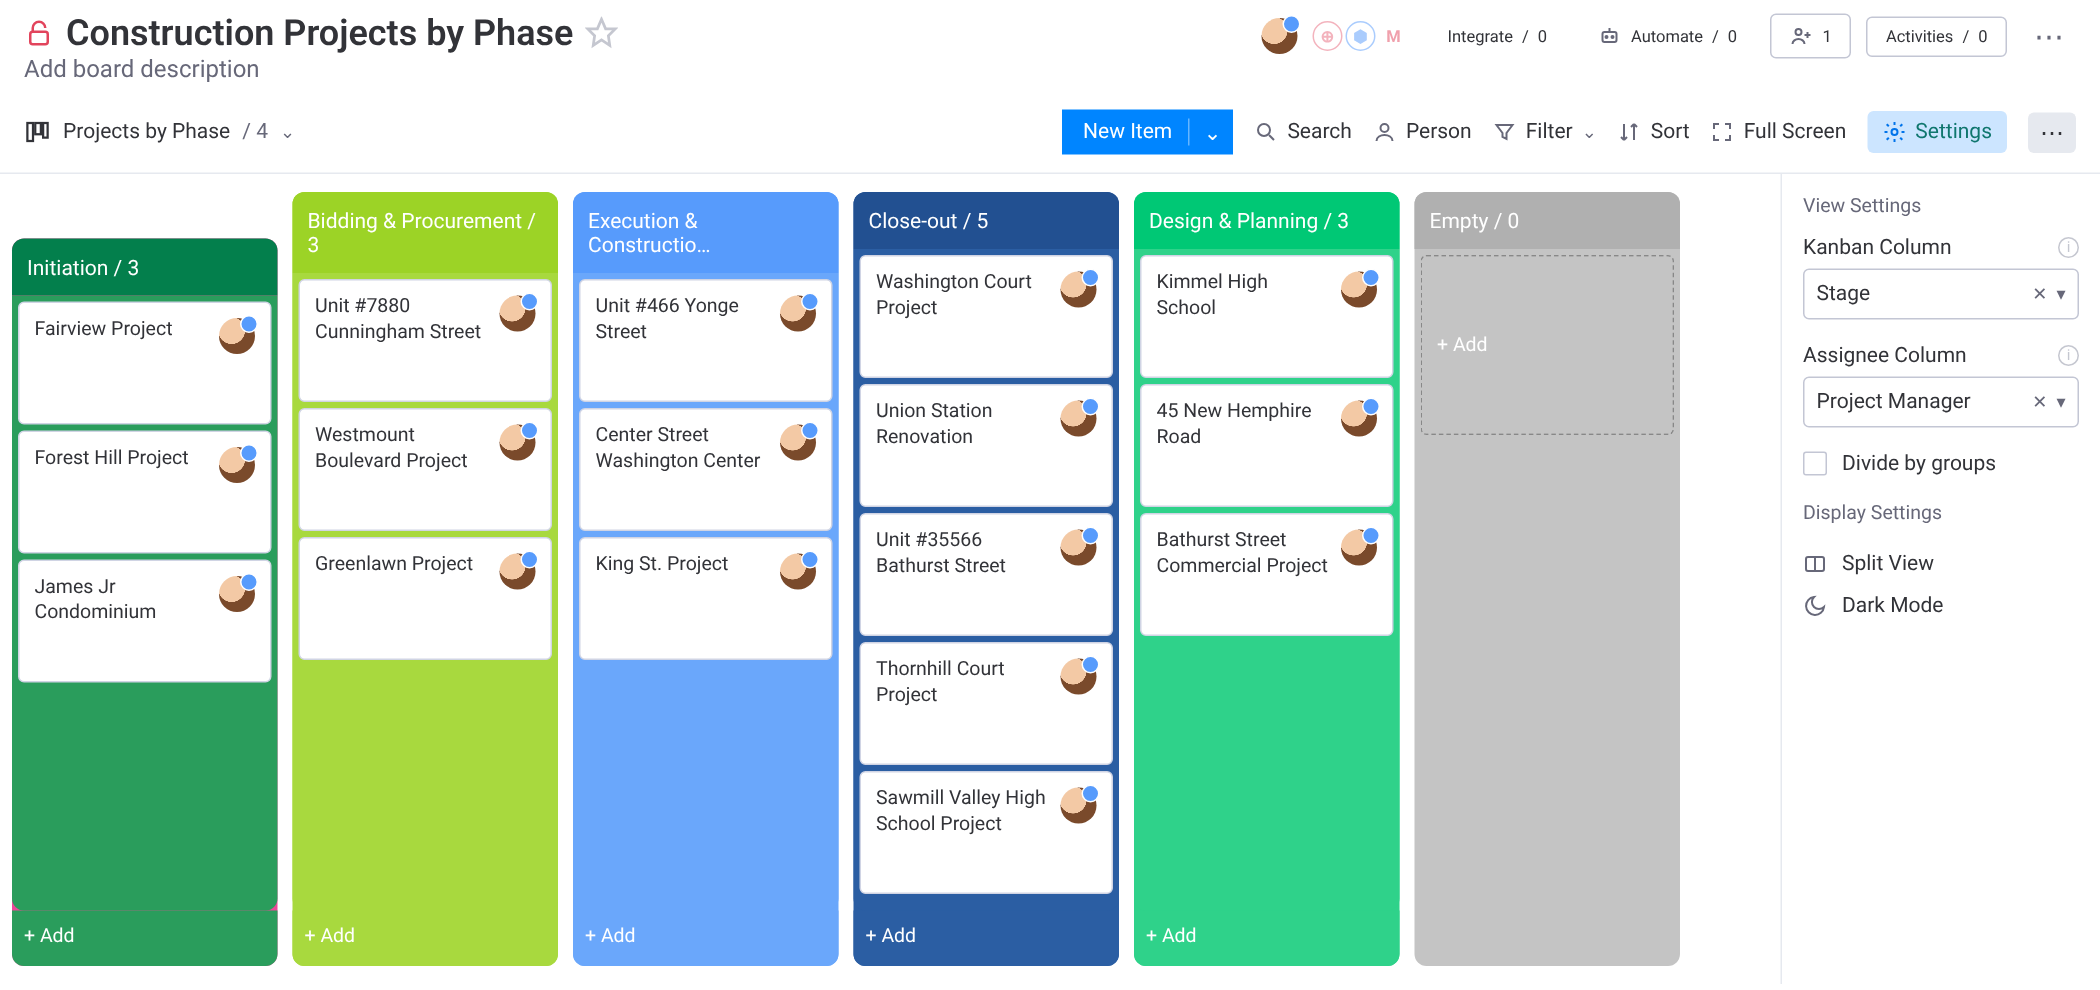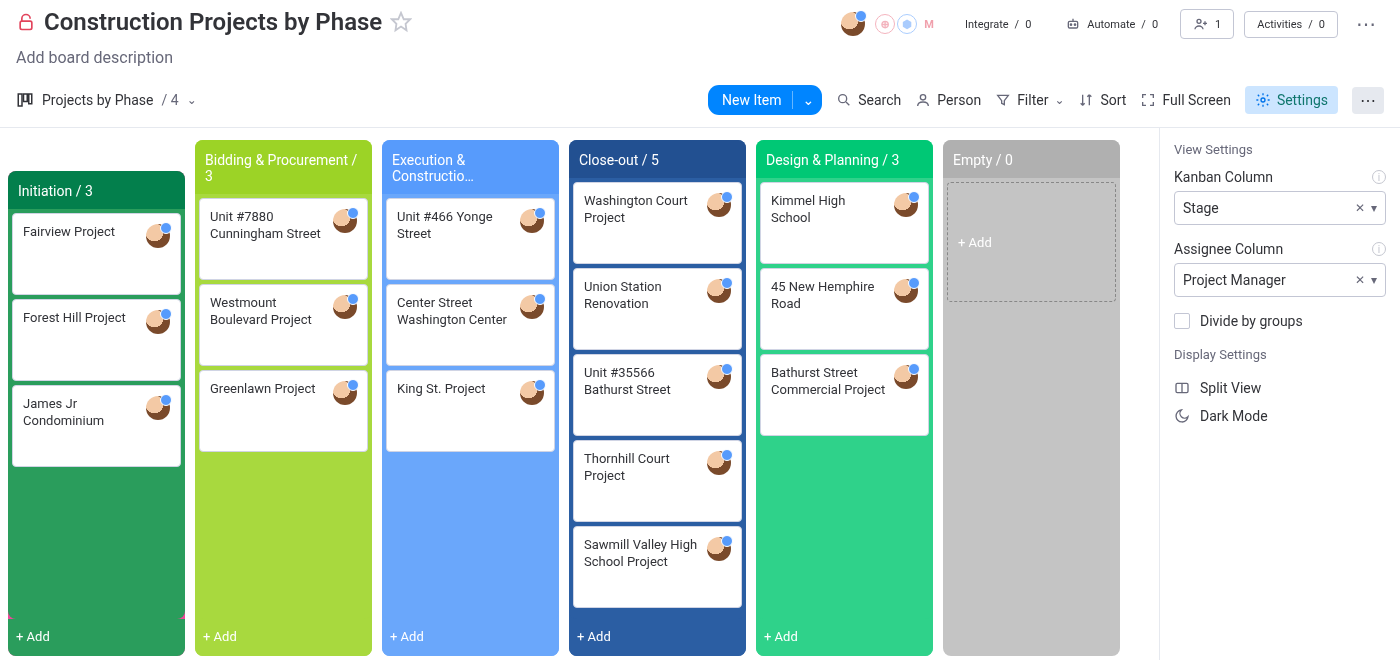--- a/index.html
+++ b/index.html
@@ -1,20 +1,20 @@
 <!DOCTYPE html>
 <html><head>
 <meta charset="utf-8">
 <style>
 * { box-sizing: border-box; margin: 0; padding: 0; font-family: -apple-system, BlinkMacSystemFont, "Segoe UI", Roboto, sans-serif; }
 body { background: #fff; color: #323338; width: 1400px; height: 660px; overflow: hidden; }
 
 
 .header { display: flex; align-items: flex-start; padding: 8px 16px 4px 16px; }
-.title-block { display: flex; flex-direction: column; gap: 12px; }
+.title-block { display: flex; flex-direction: column; gap: 0; }
 .title-row { display: flex; align-items: center; gap: 8px; }
 .lock-icon { color: #e2445c; font-size: 20px; }
 .board-title { font-size: 24px; font-weight: 600; color: #323338; }
 .star-icon { color: #c5c7d0; font-size: 22px; }
 .board-desc { color: #676879; font-size: 16px; cursor: pointer; }
 .header-spacer { flex: 1; }
 .header-right { display: flex; align-items: center; gap: 10px; }
 .avatar-cluster { display: flex; align-items: center; }
 .top-chip { display: flex; align-items: center; gap: 6px; font-size: 11px; color: #323338; padding: 6px 12px; border-radius: 4px; cursor: pointer; }
 .top-chip.boxed { border: 1px solid #c3c6d4; }
@@ -26,21 +26,21 @@
 .ic.gmail { color: #e2445c; }
 
 
 .toolbar { display: flex; align-items: center; padding: 8px 16px 12px 16px; border-bottom: 1px solid #e6e9ef; margin-top: 6px; }
 .view-chip { display: flex; align-items: center; gap: 8px; font-size: 14px; color: #323338; cursor: pointer; }
 .kanban-icon { font-size: 16px; }
 .view-count { color: #676879; }
 .chev { color: #676879; font-size: 12px; }
 .toolbar-spacer { flex: 1; }
 .toolbar-right { display: flex; align-items: center; gap: 14px; }
-.btn-primary { background: #0085ff; color: #fff; border-radius: 11px; padding: 6px 8px 6px 14px; display: flex; align-items: center; gap: 10px; font-size: 14px; cursor: pointer; }
+.btn-primary { background: #0085ff; color: #fff; border-radius: 0; padding: 6px 8px 6px 14px; display: flex; align-items: center; gap: 10px; font-size: 14px; cursor: pointer; }
 .btn-primary .divider { width: 1px; height: 18px; background: rgba(255,255,255,.4); }
 .ctrl { display: flex; align-items: center; gap: 6px; font-size: 14px; color: #323338; cursor: pointer; }
 .ctrl.settings-active { background: #cce5ff; color: #0f766e; padding: 6px 10px; border-radius: 4px; }
 .ctrl .ico { font-size: 15px; color: #676879; }
 .settings-active .ico { color: #0073ea; }
 .menu-btn { background: #e6e9ef; border-radius: 4px; padding: 4px 8px; cursor: pointer; }
 
 
 .board-area { display: flex; height: calc(100% - 120px); }
 .board { display: flex; gap: 10px; padding: 12px 8px; overflow-x: auto; flex: 1; }
@@ -48,21 +48,21 @@
 .col-header { color: #fff; font-size: 14px; font-weight: 400; padding: 12px 10px 10px 10px; border-radius: 8px 8px 0 0; }
 .col-body { padding: 4px; display: flex; flex-direction: column; gap: 4px; flex: 1; border-radius: 0 0 8px 8px; }
 .card { background: #fff; border: 1px solid #d0d4e4; border-radius: 4px; padding: 10px 10px 10px 10px; min-height: 82px; display: flex; justify-content: space-between; gap: 6px; cursor: pointer; }
 .card-title { font-size: 13px; color: #323338; line-height: 1.3; }
 .col-add { color: #fff; font-size: 13px; padding: 10px 8px 12px 8px; border-radius: 0 0 8px 8px; cursor: pointer; }
 .col.empty .col-header { color: #fff; }
 .col.empty { background: #c4c4c4; }
 .empty-add-box { margin: 4px; border: 1px dashed #888; min-height: 120px; display:flex; align-items:center; padding:10px; color:#fff; font-size:13px; border-radius:4px; cursor:pointer; }
 
 
-.panel { width: 241px; border-left: 1px solid #e6e9ef; padding: 14px 14px; font-size: 14px; color: #323338; }
+.panel { width: 213px; border-left: 1px solid #e6e9ef; padding: 14px 14px; font-size: 14px; color: #323338; }
 .panel .section-title { color: #676879; font-size: 13px; margin-bottom: 12px; }
 .panel .field-label { display:flex; justify-content: space-between; align-items:center; font-size: 14px; margin-bottom: 6px; }
 .panel .info { color: #c5c7d0; font-size: 13px; border:1px solid #c5c7d0; border-radius:50%; width:14px; height:14px; display:inline-flex; align-items:center; justify-content:center; font-size:10px; }
 .panel .select { border: 1px solid #c3c6d4; border-radius: 4px; padding: 8px 8px; display:flex; justify-content:space-between; align-items:center; margin-bottom: 16px; cursor:pointer; }
 .panel .select .clear { color:#676879; font-size:12px; display:flex; gap:6px; }
 .panel .check-row { display:flex; align-items:center; gap:10px; margin-bottom: 18px; cursor:pointer; }
 .panel .checkbox { width:16px; height:16px; border:1.5px solid #c3c6d4; border-radius:2px; }
 .panel .opt { display:flex; align-items:flex-start; gap:10px; padding: 6px 0; cursor:pointer; }
 .panel .opt .oi { width:16px; text-align:center; color:#676879; }
 

